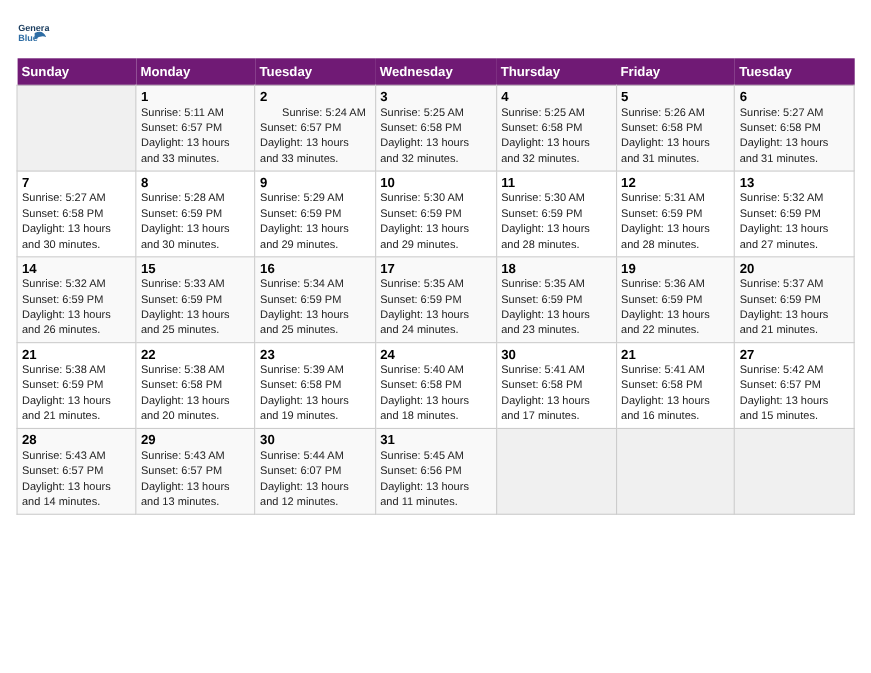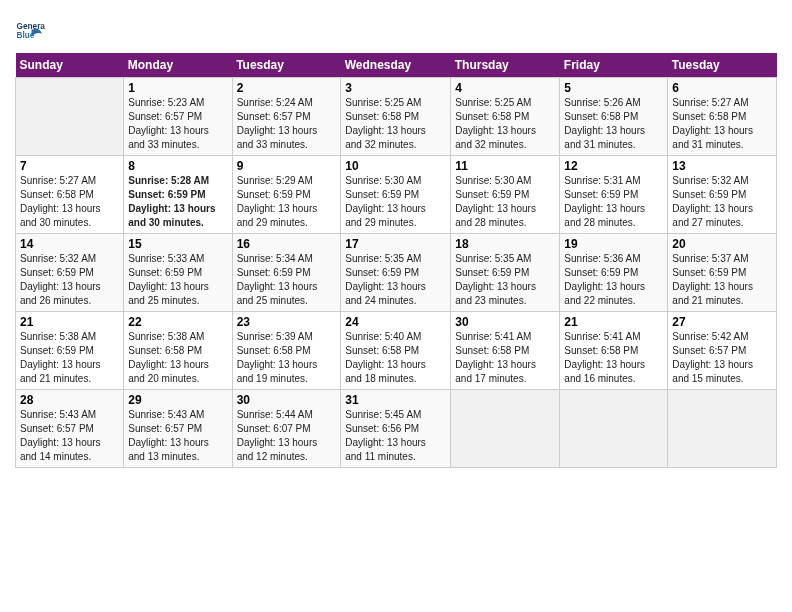--- a/index.html
+++ b/index.html
@@ -115,25 +115,25 @@
           <th>Tuesday</th>
           <th>Wednesday</th>
           <th>Thursday</th>
           <th>Friday</th>
           <th>Tuesday</th>
         </tr>
     </thead>
     <tbody id="calendar-body">
     <tr>
           <td class="empty-cell"></td>
-          <td><span class="day-num">1</span><span class="day-info" style="white-space: pre-line;">Sunrise: 5:23 AM
+          <td><span class="day-num">1</span><span class="day-info" style="white-space: pre-line;">Sunrise: 5:11 AM
 Sunset: 6:57 PM
 Daylight: 13 hours
 and 33 minutes.</span></td>
-          <td><span class="day-num">2</span><span class="day-info" style="white-space: pre-line;">Sunrise: 5:24 AM
+          <td><span class="day-num">2</span><span class="day-info" style="white-space: pre-line; margin-left: 20px;">Sunrise: 5:24 AM
 Sunset: 6:57 PM
 Daylight: 13 hours
 and 33 minutes.</span></td>
           <td><span class="day-num">3</span><span class="day-info" style="white-space: pre-line;">Sunrise: 5:25 AM
 Sunset: 6:58 PM
 Daylight: 13 hours
 and 32 minutes.</span></td>
           <td><span class="day-num">4</span><span class="day-info" style="white-space: pre-line;">Sunrise: 5:25 AM
 Sunset: 6:58 PM
 Daylight: 13 hours
@@ -145,21 +145,21 @@
           <td><span class="day-num">6</span><span class="day-info" style="white-space: pre-line;">Sunrise: 5:27 AM
 Sunset: 6:58 PM
 Daylight: 13 hours
 and 31 minutes.</span></td>
         </tr>
         <tr>
           <td><span class="day-num">7</span><span class="day-info" style="white-space: pre-line;">Sunrise: 5:27 AM
 Sunset: 6:58 PM
 Daylight: 13 hours
 and 30 minutes.</span></td>
-          <td><span class="day-num">8</span><span class="day-info" style="white-space: pre-line; font-weight: bold;">Sunrise: 5:28 AM
+          <td><span class="day-num">8</span><span class="day-info" style="white-space: pre-line;">Sunrise: 5:28 AM
 Sunset: 6:59 PM
 Daylight: 13 hours
 and 30 minutes.</span></td>
           <td><span class="day-num">9</span><span class="day-info" style="white-space: pre-line;">Sunrise: 5:29 AM
 Sunset: 6:59 PM
 Daylight: 13 hours
 and 29 minutes.</span></td>
           <td><span class="day-num">10</span><span class="day-info" style="white-space: pre-line;">Sunrise: 5:30 AM
 Sunset: 6:59 PM
 Daylight: 13 hours

